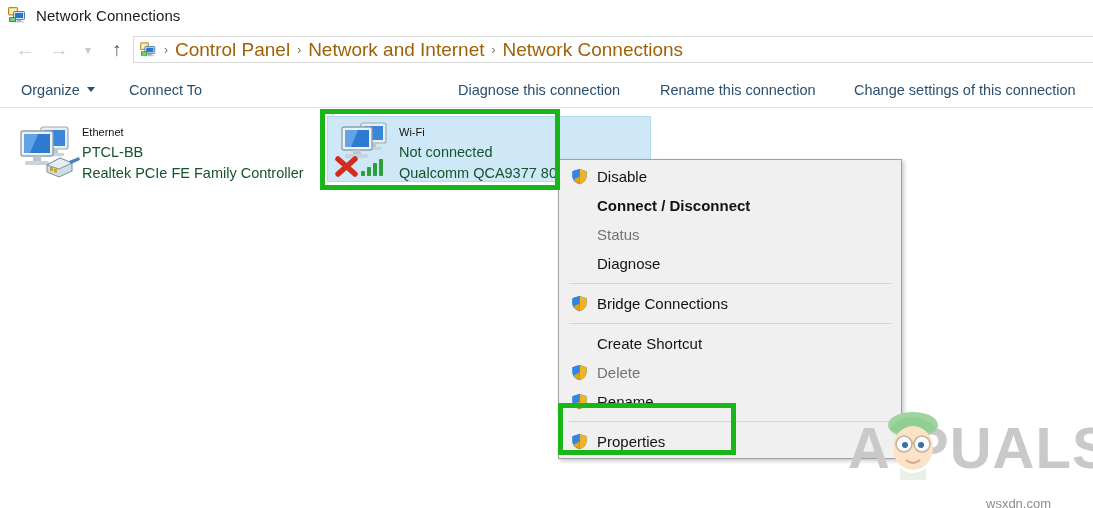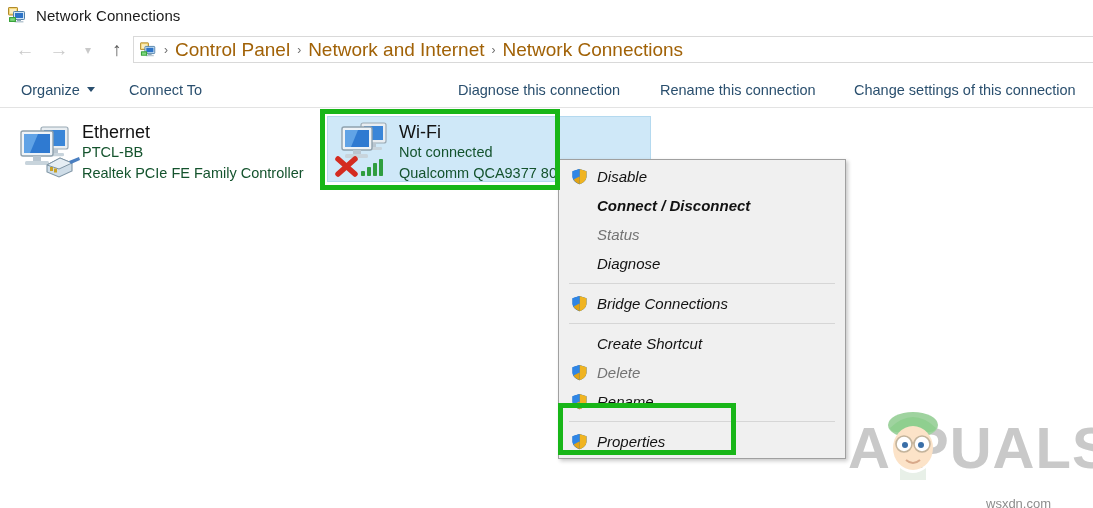--- a/index.html
+++ b/index.html
@@ -81,21 +81,21 @@
   .content {
     position: absolute; left: 0; top: 109px; width: 1093px; height: 399px;
     background: #ffffff;
   }
 
   .conn-item { position: absolute; display: flex; }
   .conn-icon-wrap {
     position: relative; width: 72px; height: 66px; flex: none;
   }
   .conn-text { padding-top: 6px; }
-  .conn-name { font-size: 18px; color: #121212; line-height: 19px; }
+  .conn-name { font-size: 11px; color: #121212; line-height: 19px; }
   .conn-sub  { font-size: 14.5px; color: #14532d; line-height: 21px; white-space: nowrap;}
 
   
   .selection-rect {
     position: absolute;
     background: #cfe8f8;
     border: 1px solid #b4d9ef;
   }
 
   
@@ -266,21 +266,21 @@
           </g>
         </svg>
       </div>
       <div class="conn-text">
         <div class="conn-name">Wi-Fi</div>
         <div class="conn-sub">Not connected</div>
         <div class="conn-sub">Qualcomm QCA9377 80</div>
       </div>
     </div>
 
-    <div class="ctxmenu" style="left:558px; top:50px; width:288px;font-style:italic;">
+    <div class="ctxmenu" style="left:558px; top:50px; width:344px;">
 
       <div class="mi">
         <span class="ico-slot">
           <svg width="17" height="17" viewBox="0 0 17 17">
             <path d="M8.5 1 L15.5 3.3 V8.2 C15.5 12.2 12.3 15 8.5 16.2 C4.7 15 1.5 12.2 1.5 8.2 V3.3 Z" fill="#1b64b5"></path>
             <path d="M8.5 1 L15.5 3.3 V8.2 C15.5 12.2 12.3 15 8.5 16.2 Z" fill="#f0b421"></path>
             <path d="M8.5 1 L1.5 3.3 V8.2 C1.5 10.4 2.5 12.2 4 13.6 L8.5 8.6 Z" fill="#2f86e6"></path>
             <path d="M8.5 16.2 C6 15.4 3.8 13.8 2.6 11.6 L8.5 8.6 Z" fill="#e3a313"></path>
           </svg>
         </span>

